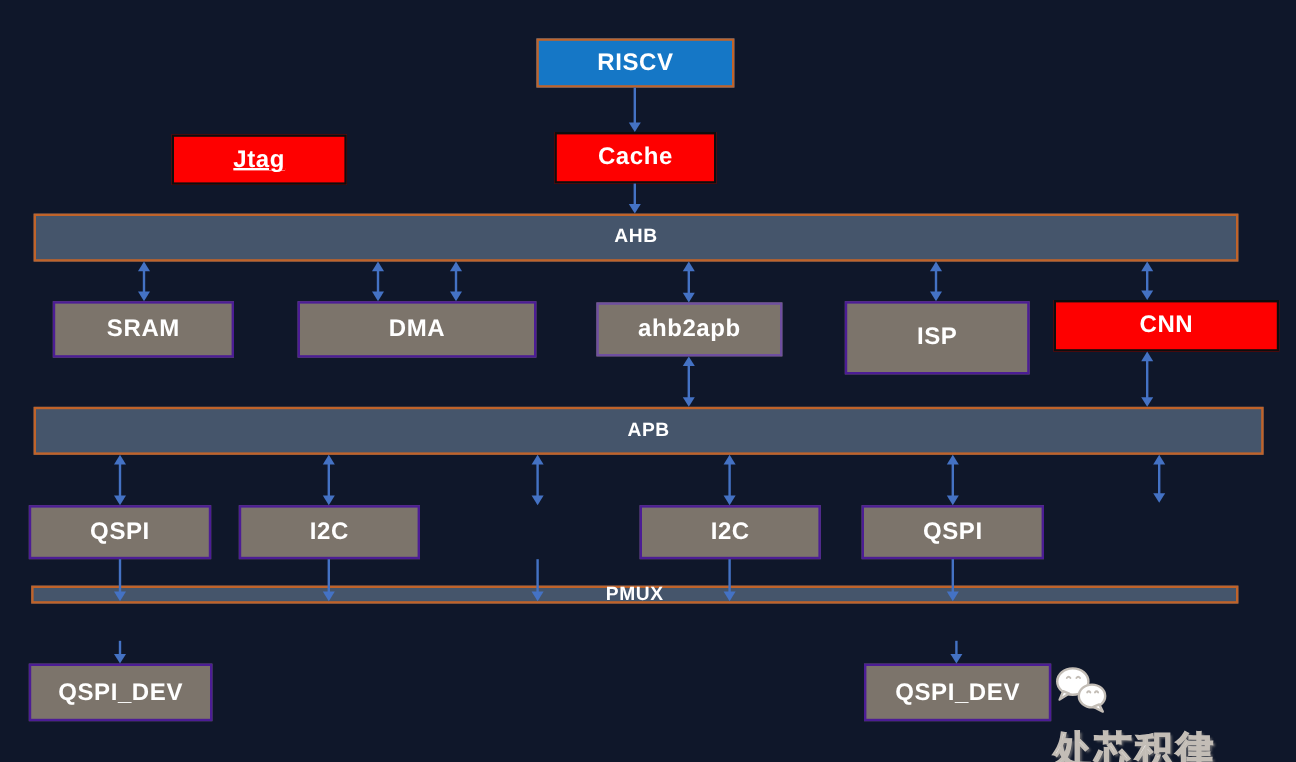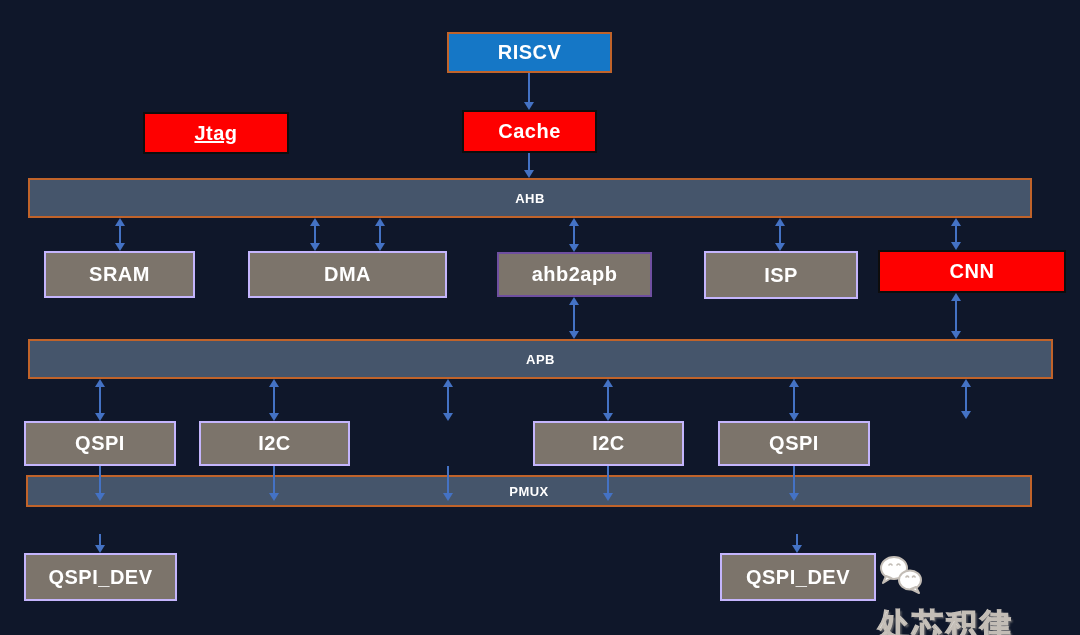--- a/index.html
+++ b/index.html
@@ -13,29 +13,29 @@
   }
   html,body{margin:0;padding:0;background:#fff;}
   .stage{
     position:relative;width:1080px;height:635px;background:#0f172a;overflow:hidden;
     font-family:"Liberation Sans","DejaVu Sans",sans-serif;
   }
   .node{
     position:absolute;display:flex;align-items:center;justify-content:center;
     color:#fff;font-weight:bold;font-size:20px;box-sizing:border-box;letter-spacing:.5px;
   }
-  .node.gray{background:var(--block-gray);border:2px solid #c4b5fd;}
+  .node.gray{background:var(--block-gray);border:2px solid #4c1d95;}
   .node.red{background:var(--highlight-red);border:2px solid #0d0d0d;}
   .node.blue{background:var(--cpu-blue);border:2px solid var(--bus-border-orange);}
   .node.purple-border{border:2px solid var(--bridge-border-purple);}
   .node.underline{text-decoration:underline;}
   .bus{
     position:absolute;display:flex;align-items:center;justify-content:center;
     background:var(--bus-navy);border:2px solid var(--bus-border-orange);
-    color:#fff;font-weight:bold;font-size:13px;box-sizing:border-box;letter-spacing:.5px;
+    color:#fff;font-weight:bold;font-size:16px;box-sizing:border-box;letter-spacing:.5px;
   }
   .arrow{position:absolute;width:2px;background:var(--arrow-blue);}
   .arrow::after{
     content:"";position:absolute;left:-4px;bottom:-7px;width:0;height:0;
     border-left:5px solid transparent;border-right:5px solid transparent;
     border-top:8px solid var(--arrow-blue);
   }
   .arrow.double::before{
     content:"";position:absolute;left:-4px;top:-7px;width:0;height:0;
     border-left:5px solid transparent;border-right:5px solid transparent;
@@ -58,31 +58,31 @@
 
   <div class="node blue" style="left:447px;top:32px;width:165px;height:41px">RISCV</div>
   <div class="node red underline" style="left:143px;top:112px;width:146px;height:42px">Jtag</div>
   <div class="node red" style="left:462px;top:110px;width:135px;height:43px">Cache</div>
 
   <div class="bus" style="left:28px;top:178px;width:1004px;height:40px">AHB</div>
 
   <div class="node gray" style="left:44px;top:251px;width:151px;height:47px">SRAM</div>
   <div class="node gray" style="left:248px;top:251px;width:199px;height:47px">DMA</div>
   <div class="node gray purple-border" style="left:497px;top:252px;width:155px;height:45px">ahb2apb</div>
-  <div class="node gray" style="left:704px;top:251px;width:154px;height:48px">ISP</div>
+  <div class="node gray" style="left:704px;top:251px;width:154px;height:61px">ISP</div>
   <div class="node red" style="left:878px;top:250px;width:188px;height:43px">CNN</div>
 
   <div class="bus" style="left:28px;top:339px;width:1025px;height:40px">APB</div>
 
   <div class="node gray" style="left:24px;top:421px;width:152px;height:45px">QSPI</div>
   <div class="node gray" style="left:199px;top:421px;width:151px;height:45px">I2C</div>
   <div class="node gray" style="left:533px;top:421px;width:151px;height:45px">I2C</div>
   <div class="node gray" style="left:718px;top:421px;width:152px;height:45px">QSPI</div>
 
-  <div class="bus" style="left:26px;top:475px;width:1006px;height:32px">PMUX</div>
+  <div class="bus" style="left:26px;top:488px;width:1006px;height:15px">PMUX</div>
 
   <div class="node gray" style="left:24px;top:553px;width:153px;height:48px">QSPI_DEV</div>
   <div class="node gray" style="left:720px;top:553px;width:156px;height:48px">QSPI_DEV</div>
 
   <div class="arrow" style="left:528px;top:73px;height:30px"></div>
   <div class="arrow" style="left:528px;top:153px;height:18px"></div>
   <div class="arrow" style="left:99px;top:466px;height:28px"></div>
   <div class="arrow" style="left:273px;top:466px;height:28px"></div>
   <div class="arrow" style="left:447px;top:466px;height:28px"></div>
   <div class="arrow" style="left:607px;top:466px;height:28px"></div>

